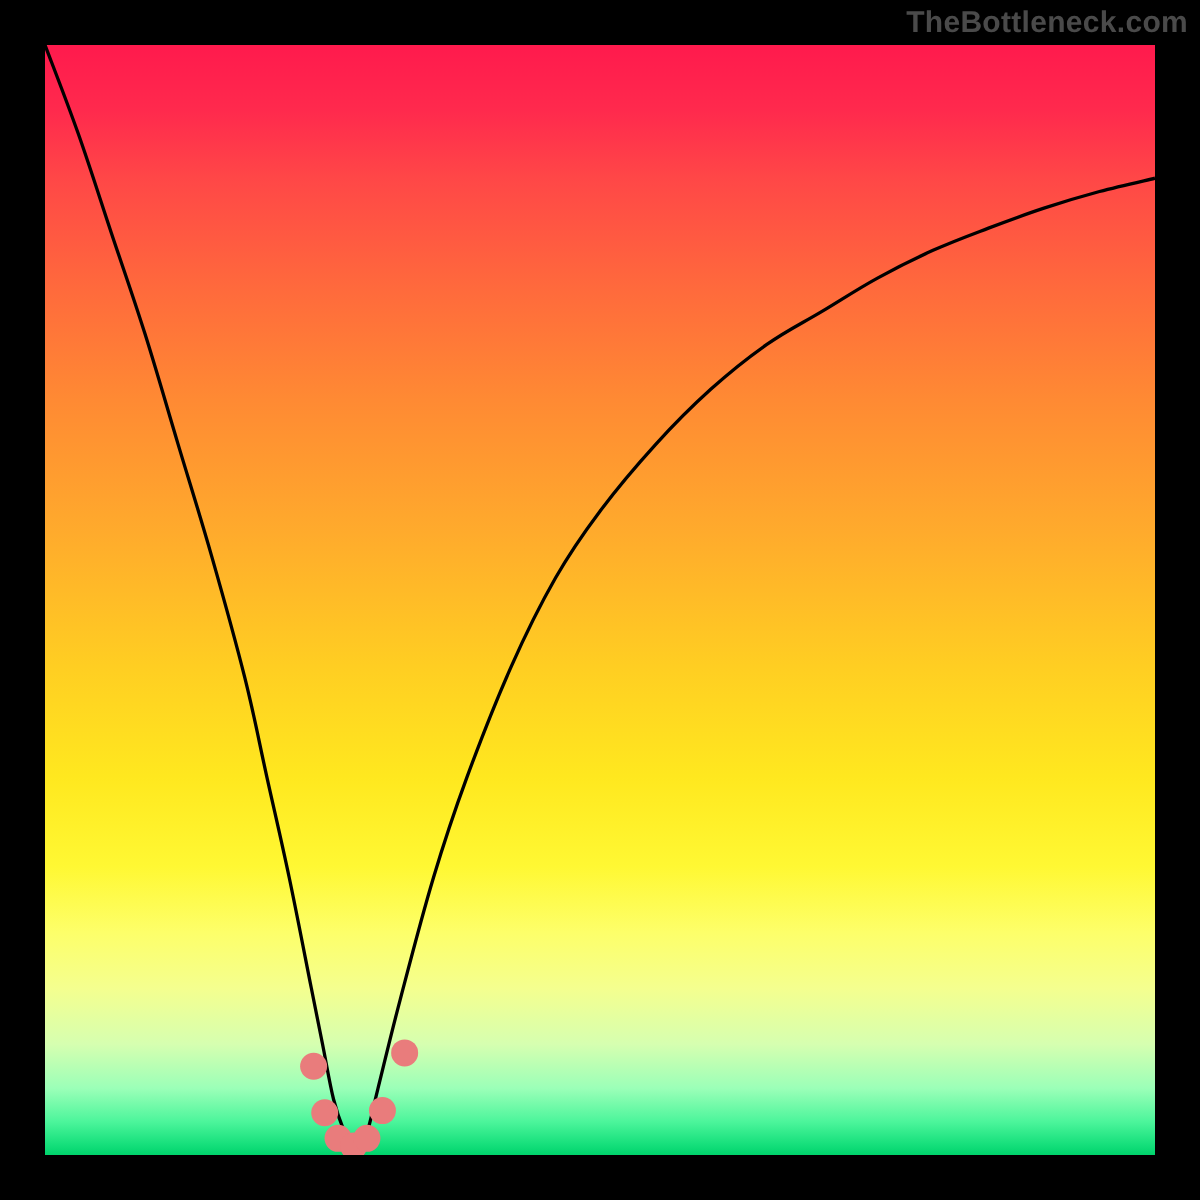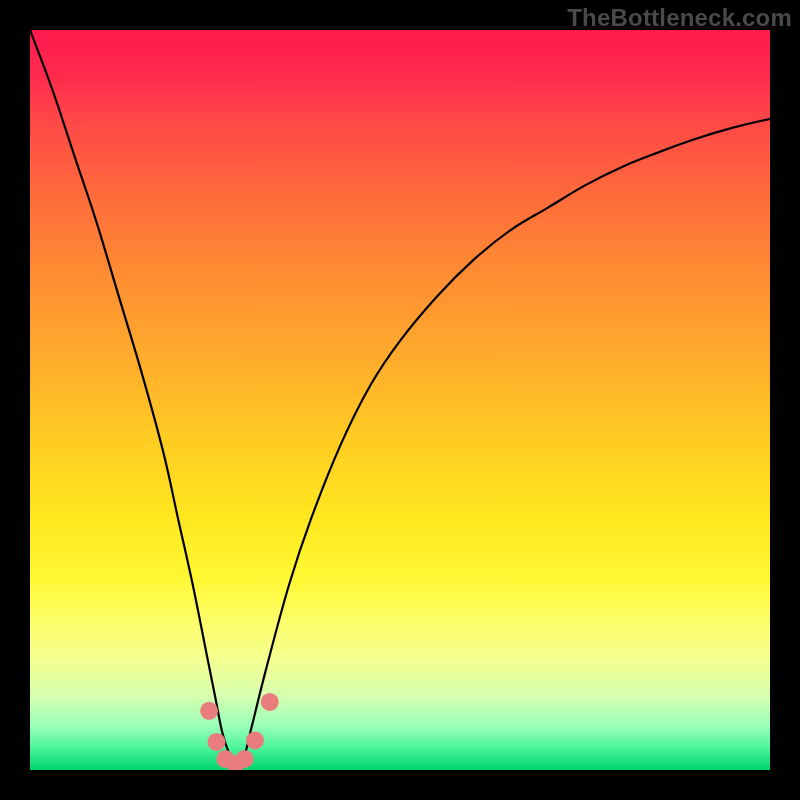--- a/index.html
+++ b/index.html
@@ -47,21 +47,21 @@
   .svg-layer {
     position: absolute;
     left: 0;
     top: 0;
   }
   .watermark {
     position: absolute;
     top: 4px;
     right: 8px;
     color: #4a4a4a;
-    font-size: 24px;
+    font-size: 20px;
     font-weight: 600;
     letter-spacing: 0.2px;
   }
 </style>
 </head>
 <body>
 
 <div class="frame">
   <div class="plot">
     <svg class="svg-layer" width="740" height="740" viewBox="0 0 740 740">

